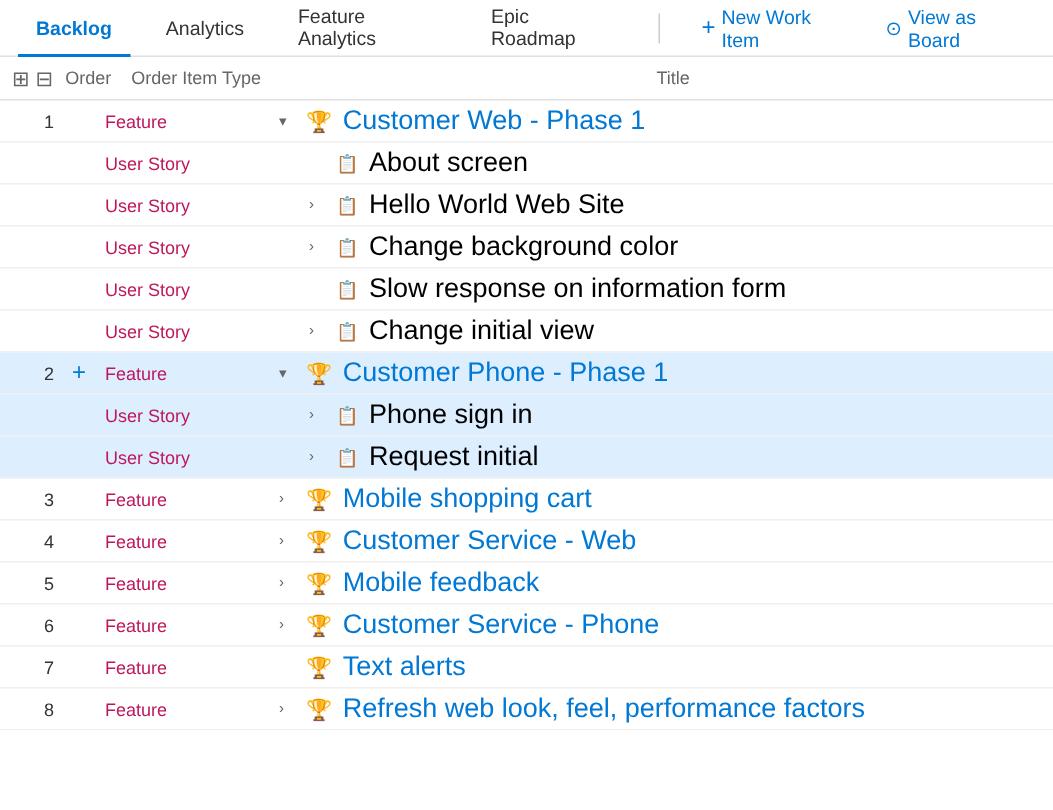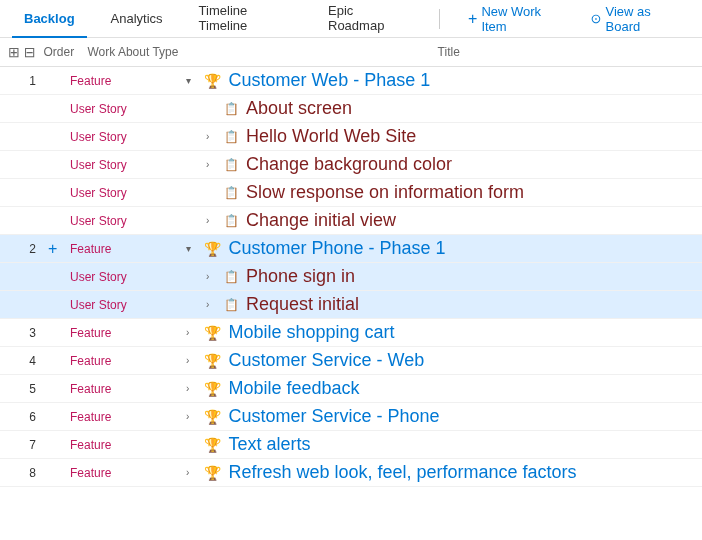--- a/index.html
+++ b/index.html
@@ -54,50 +54,50 @@
     }
     .row.show-add .add-row-btn { visibility: visible; }
 
     .chevron { font-size: 10px; color: #666; margin-right: 2px; cursor: pointer; min-width: 12px; }
 
     .feature-icon { color: #7b3fb5; font-size: 14px; margin-right: 3px; }
     .story-icon { color: #0078d4; font-size: 12px; margin-right: 3px; }
 
     .item-title { font-size: 18px; }
     .feature-title { color: #0078d4; }
-    .story-title { color: #7f1d1d; }
+    .story-title { color: #000000; }
 
     .indent-1 { padding-left: 20px; }
   </style>
 </head>
 <body>
 
 <div class="top-nav">
   <div class="nav-tab active">Backlog</div>
   <div class="nav-tab">Analytics</div>
-  <div class="nav-tab">Timeline Timeline</div>
+  <div class="nav-tab">Feature Analytics</div>
   <div class="nav-tab">Epic Roadmap</div>
   <div class="nav-divider"></div>
   <div class="nav-action">
     <span class="plus-icon">+</span>
     <span>New Work Item</span>
   </div>
   <div class="nav-action">
     <span>⊙</span>
     <span>View as Board</span>
   </div>
 </div>
 
 <div class="table-header">
   <div class="header-controls">
     <span class="expand-icon">⊞</span>
     <span class="expand-icon">⊟</span>
   </div>
   <div class="col-order">Order</div>
-  <div class="col-type">Work About Type</div>
+  <div class="col-type">Order Item Type</div>
   <div class="col-title">Title</div>
 </div>
 
 <div class="table-body" id="table-body">
 <div class="row">
       <div class="cell-order">1</div>
       <span class="add-row-btn"></span>
       <div class="cell-type">Feature</div>
       <div class="cell-title">
         <span class="chevron">▾</span>

